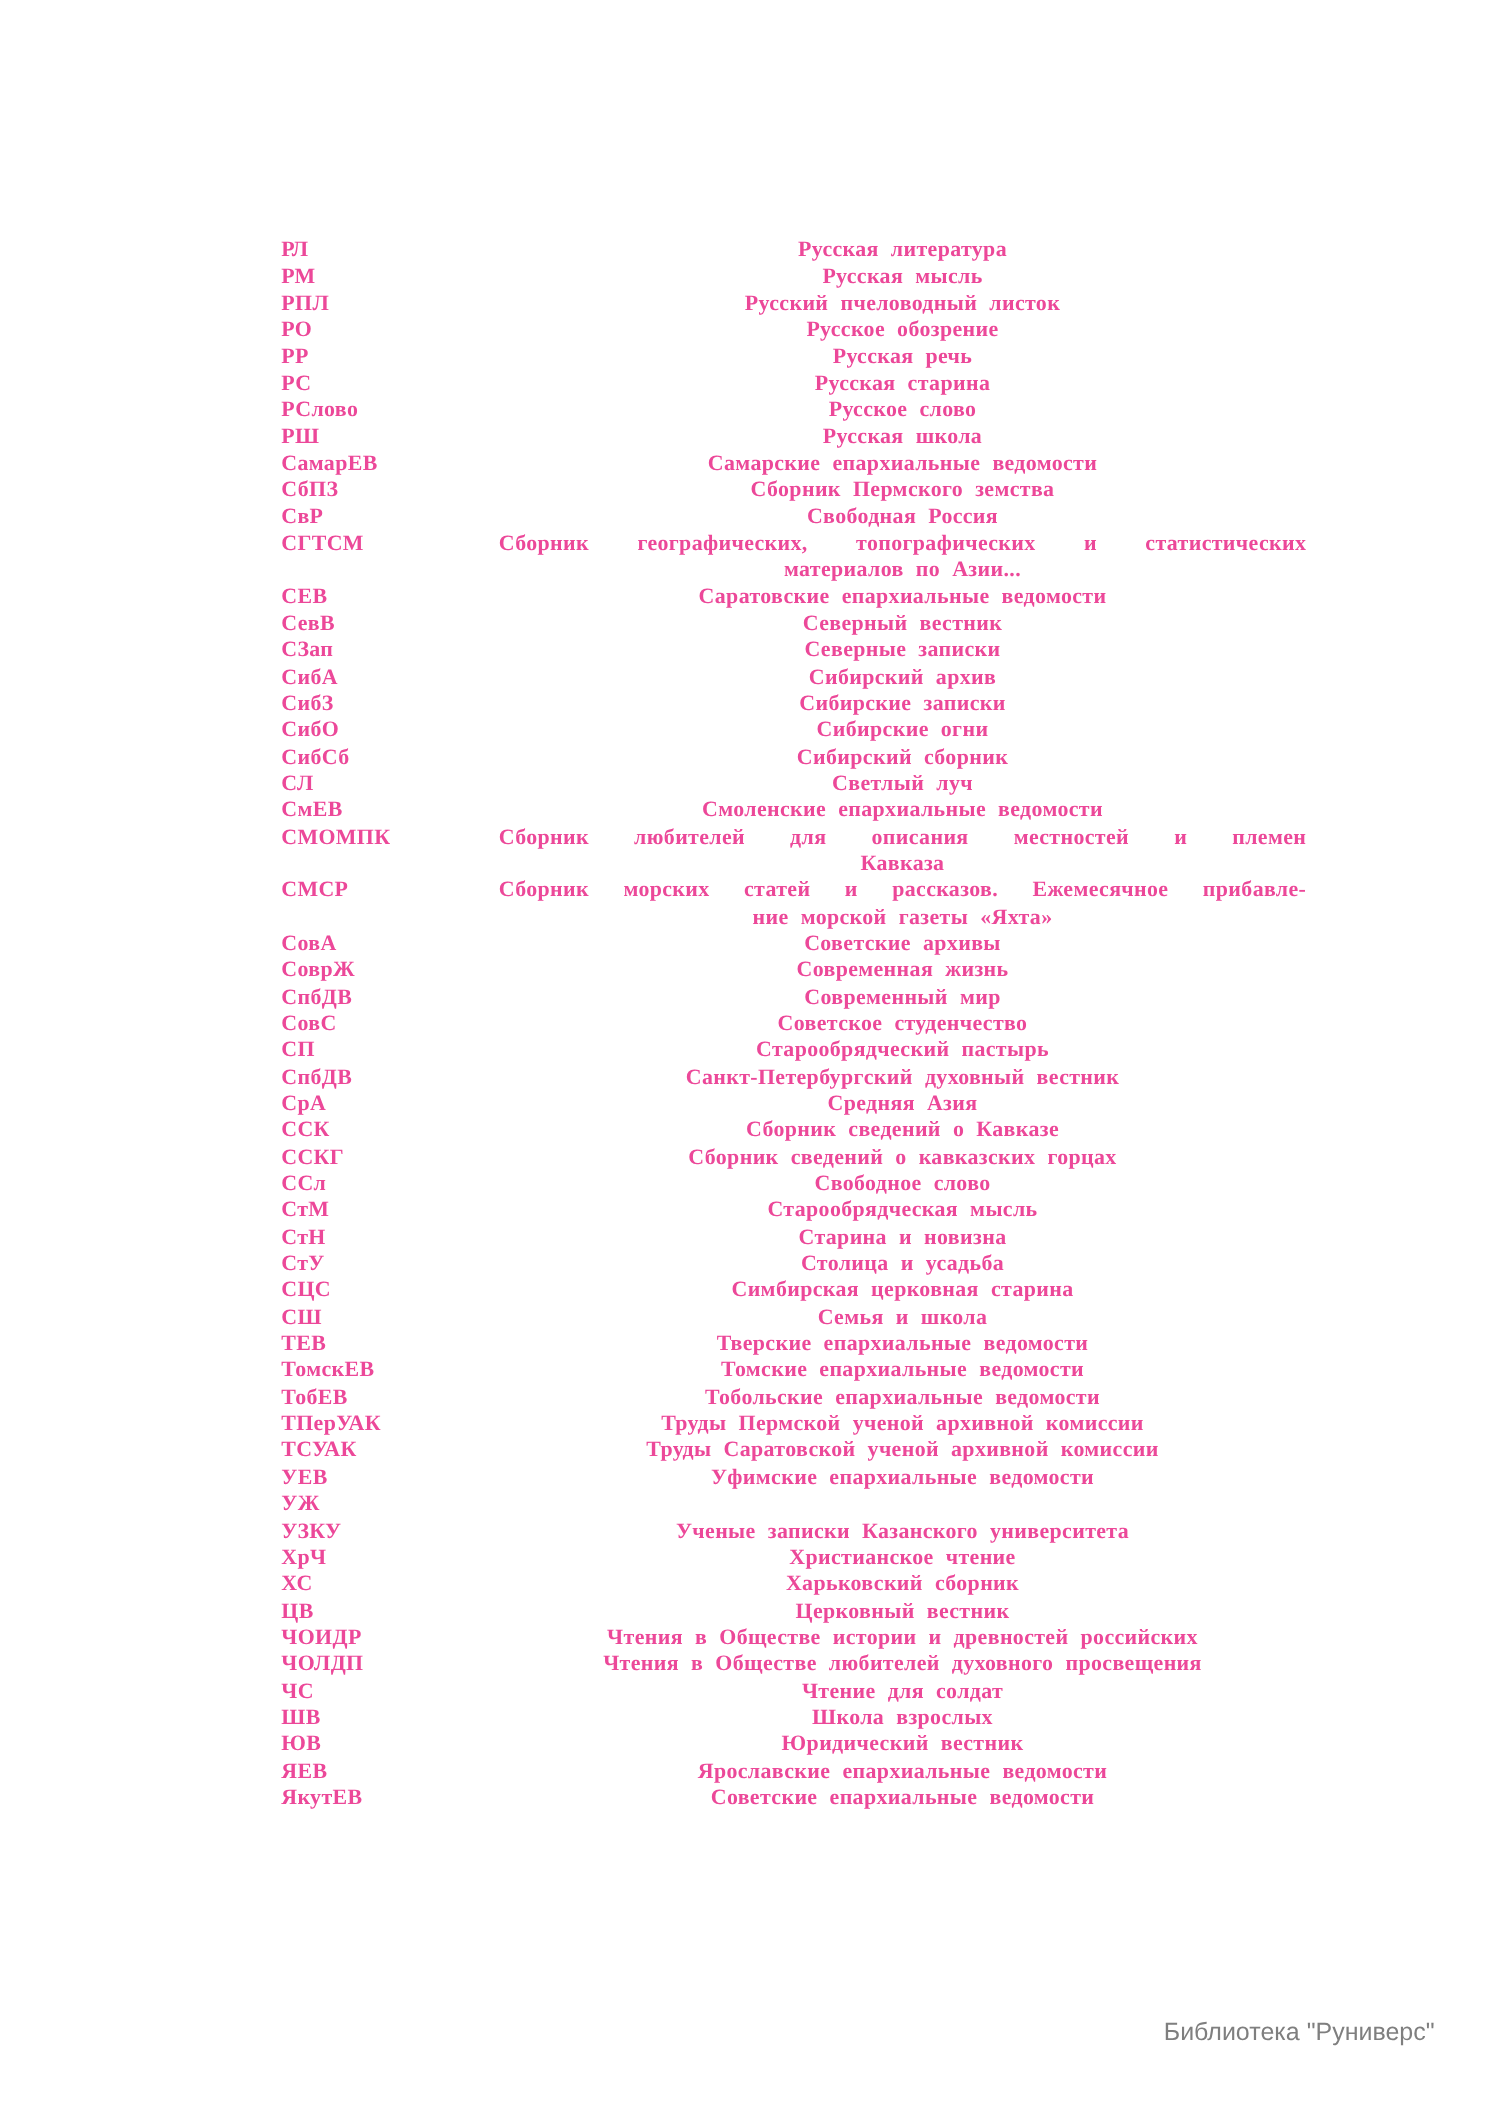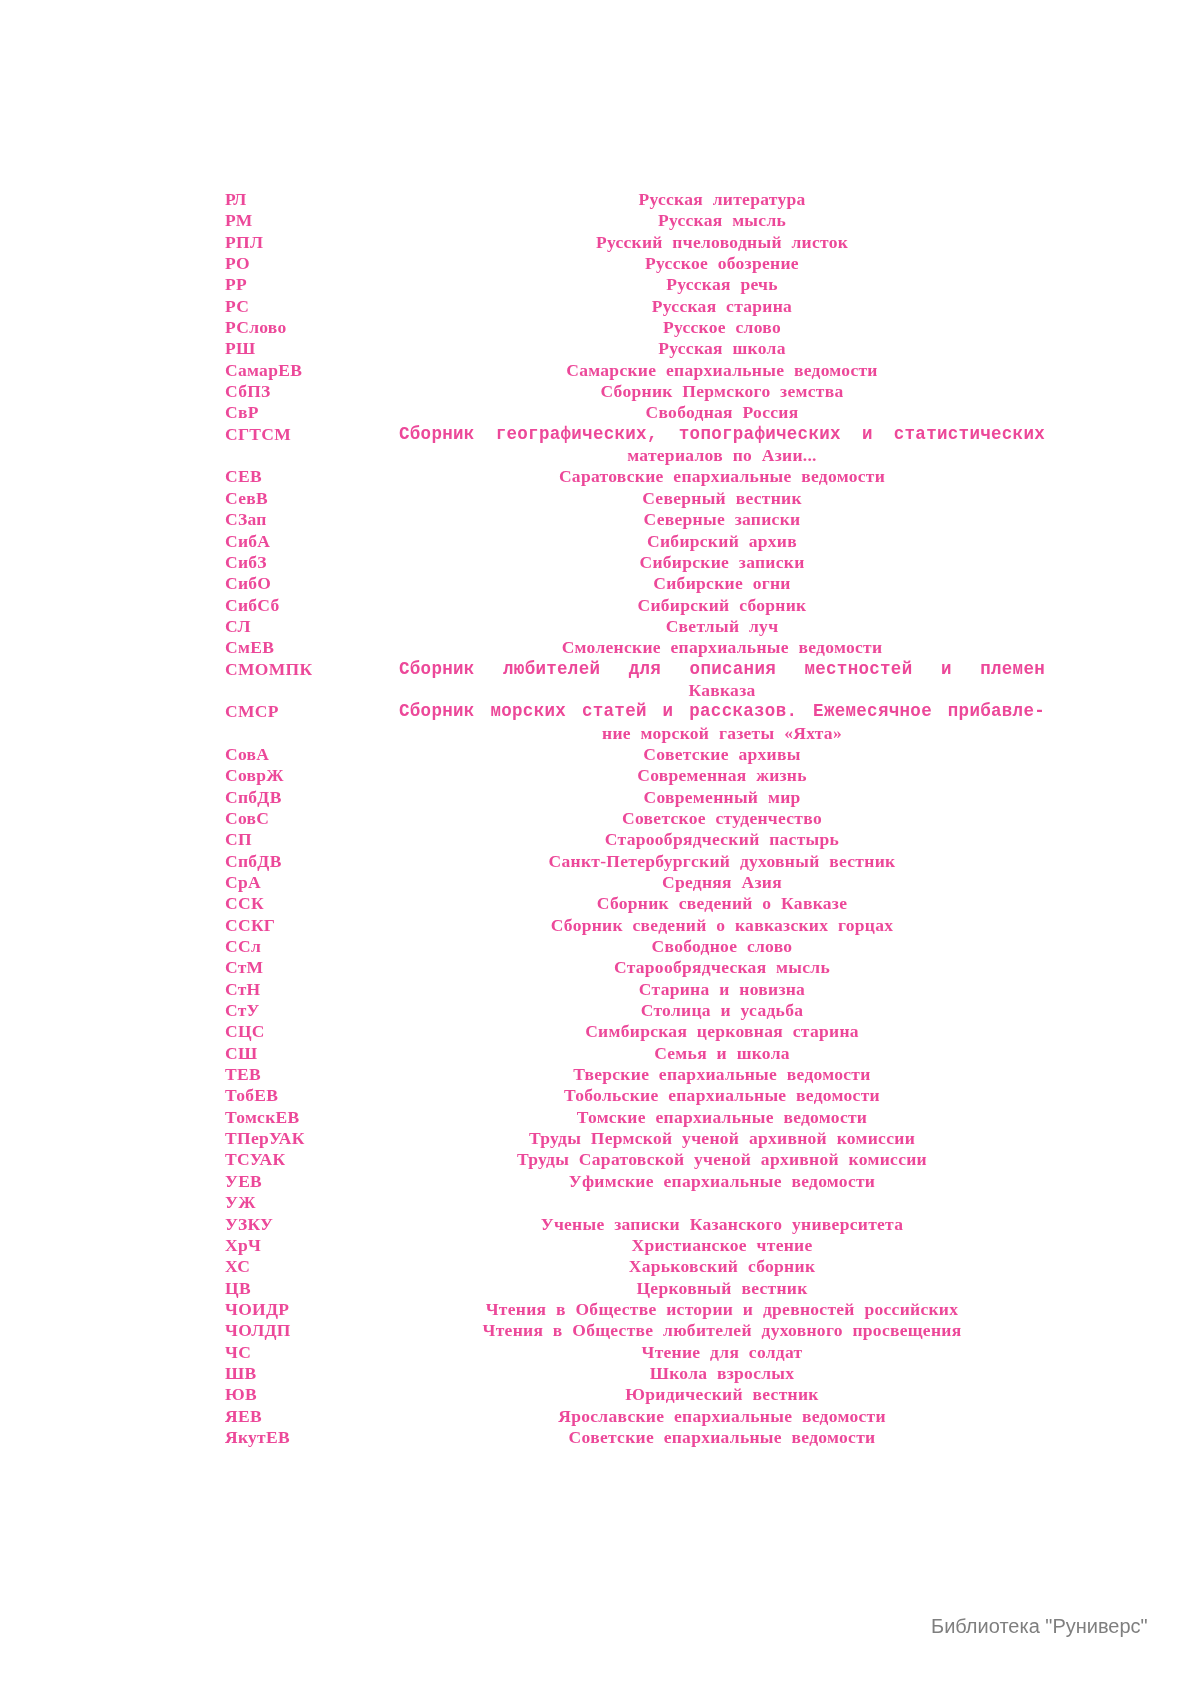--- a/index.html
+++ b/index.html
@@ -43,21 +43,20 @@
   }
   .line {
     line-height: 21.35px;
     white-space: nowrap;
     text-align: center;
   }
   .line.fill {
     white-space: normal;
     text-align: justify;
     text-align-last: justify;
-    font-family: Liberation Mono, monospace;
   }
   .watermark {
     position: absolute;
     left: 931px;
     top: 1615px;
     font-family: "Liberation Sans", "DejaVu Sans", sans-serif;
     font-size: 20px;
     font-weight: 400;
     color: #7f7f7f;
     white-space: nowrap;
@@ -339,30 +338,30 @@
   </div>
 
   <div class="row">
     <div class="abbr">ТЕВ</div>
     <div class="def">
           <div class="line">Тверские епархиальные ведомости</div>
         </div>
   </div>
 
   <div class="row">
+    <div class="abbr">ТомскЕВ</div>
+    <div class="def">
+          <div class="line">Томские епархиальные ведомости</div>
+        </div>
+  </div>
+
+  <div class="row">
     <div class="abbr">ТобЕВ</div>
     <div class="def">
           <div class="line">Тобольские епархиальные ведомости</div>
-        </div>
-  </div>
-
-  <div class="row">
-    <div class="abbr">ТомскЕВ</div>
-    <div class="def">
-          <div class="line">Томские епархиальные ведомости</div>
         </div>
   </div>
 
   <div class="row">
     <div class="abbr">ТПерУАК</div>
     <div class="def">
           <div class="line">Труды Пермской ученой архивной комиссии</div>
         </div>
   </div>
 

